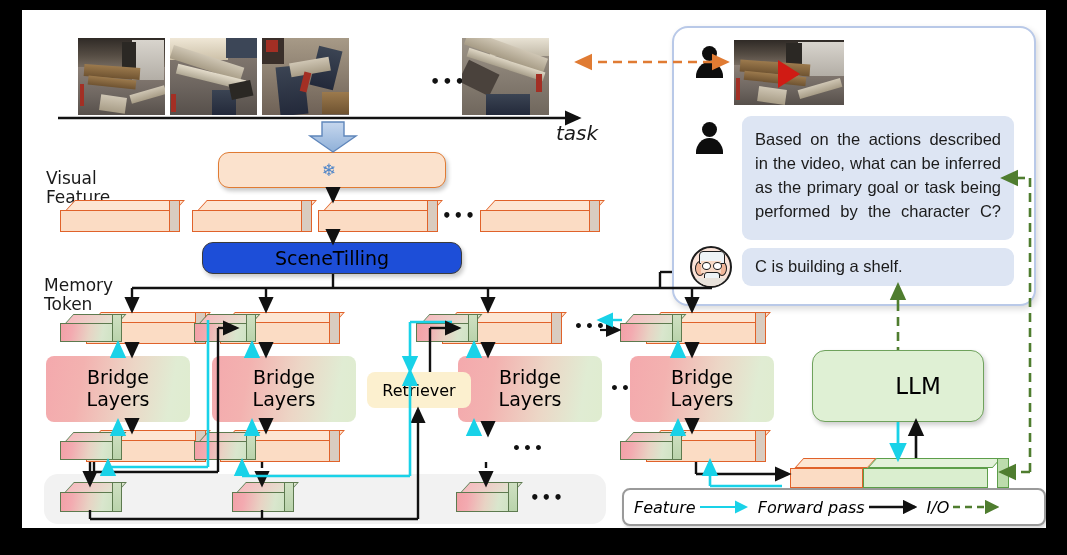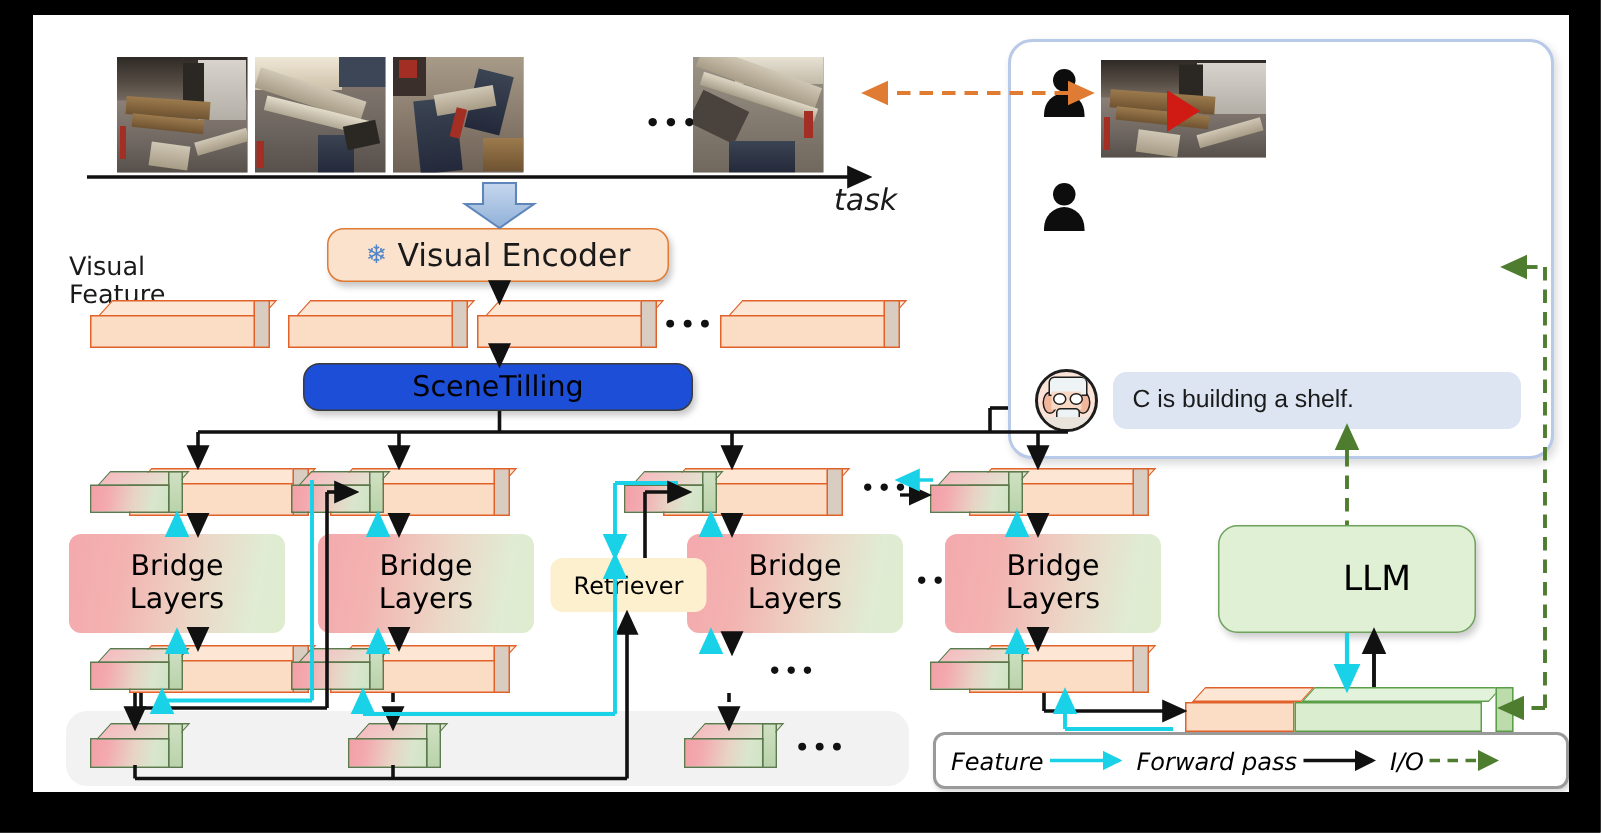--- a/index.html
+++ b/index.html
@@ -114,21 +114,20 @@
     <div class="plank" style="left:2px;top:6px;width:84px;height:15px;transform:rotate(20deg);"></div>
     <div class="plank" style="left:4px;top:22px;width:80px;height:9px;transform:rotate(18deg);background:linear-gradient(180deg,#ded6c4,#a9a08c);"></div>
     <div class="dark" style="left:0px;top:28px;width:34px;height:24px;transform:rotate(26deg);background:#4a423c;"></div>
     <div class="jean" style="left:24px;top:56px;width:44px;height:21px;"></div>
     <div class="red" style="left:74px;top:36px;width:6px;height:18px;"></div>
   </div>
   <div class="lbl nosel" style="left:534px;top:112px;font-size:20px;font-style:italic;">task</div>
 
   <div class="rbox encoder" style="left:196px;top:142px;width:228px;height:36px;">
     <span style="font-size:17px;color:#4f85c8;margin-right:7px;">❄</span>
-    <span style="font-size:21px;color:#1a1a1a;">Visual Encoder</span>
   </div>
 
   <div class="lbl nosel" style="left:24px;top:159px;font-size:17px;">Visual<br>Feature</div>
 
   <div class="bar3d" style="left:38px;top:190px;width:120px;height:32px;">
     <div class="top" style="left:10px;top:0;width:110px;height:11px;transform:skewX(-42deg);"></div>
     <div class="side" style="right:0;top:0;width:11px;height:32px;"></div>
     <div class="face" style="width:110px;height:22px;"></div>
   </div>
   <div class="bar3d" style="left:170px;top:190px;width:120px;height:32px;">
@@ -145,20 +144,21 @@
   <div class="bar3d" style="left:458px;top:190px;width:120px;height:32px;">
     <div class="top" style="left:10px;top:0;width:110px;height:11px;transform:skewX(-42deg);"></div>
     <div class="side" style="right:0;top:0;width:11px;height:32px;"></div>
     <div class="face" style="width:110px;height:22px;"></div>
   </div>
 
   <div class="rbox scene" style="left:180px;top:232px;width:260px;height:32px;">
     <span style="font-size:19px;">SceneTilling</span>
   </div>
 
+  <div class="lbl nosel" style="left:22px;top:266px;font-size:17px;">Memory<br>Token</div>
 
   <div class="bar3d" style="left:64px;top:302px;width:120px;height:32px;">
     <div class="top" style="left:10px;top:0;width:110px;height:11px;transform:skewX(-42deg);"></div>
     <div class="side" style="right:0;top:0;width:11px;height:32px;"></div>
     <div class="face" style="width:110px;height:22px;"></div>
   </div>
   <div class="cube" style="left:38px;top:304px;width:62px;height:28px;">
     <div class="ctop" style="left:9px;top:0;width:53px;height:10px;transform:skewX(-42deg);"></div>
     <div class="cside" style="right:0;top:0;width:10px;height:28px;"></div>
     <div class="cface" style="width:53px;height:19px;"></div>
@@ -297,20 +297,23 @@
     <div class="plank" style="left:64px;top:44px;width:44px;height:9px;transform:rotate(-16deg);"></div>
     <div class="plank" style="left:24px;top:48px;width:28px;height:15px;transform:rotate(8deg);"></div>
     <div class="red" style="left:2px;top:38px;width:4px;height:22px;"></div>
     <div style="position:absolute;left:44px;top:20px;width:0;height:0;
          border-left:22px solid #d01b14;border-top:14px solid transparent;border-bottom:14px solid transparent;"></div>
   </div>
 
   <div class="person" style="left:672px;top:112px;width:30px;height:32px;">
     <div class="head" style="left:8px;top:0;width:15px;height:15px;"></div>
     <div class="body" style="left:2px;top:16px;width:27px;height:16px;"></div>
+  </div>
+  <div class="bubble" style="left:720px;top:106px;width:272px;height:124px;padding:11px 13px;font-size:16.5px;line-height:1.46;">
+    <span class="txt">Based on the actions described in the video, what can be inferred as the primary goal or task being performed by the character C?</span>
   </div>
 
   <div class="llama" style="left:668px;top:236px;width:38px;height:38px;">
     <div style="position:absolute;left:3px;top:13px;width:8px;height:13px;background:#f2b79a;border:1.5px solid #1d1d1d;border-radius:50%;"></div>
     <div style="position:absolute;right:3px;top:13px;width:8px;height:13px;background:#f2b79a;border:1.5px solid #1d1d1d;border-radius:50%;"></div>
     <div style="position:absolute;left:7px;top:3px;width:24px;height:11px;background:#eef3f6;border:1.5px solid #1d1d1d;border-radius:4px 4px 0 0;"></div>
     <div style="position:absolute;left:9px;top:13px;width:20px;height:12px;background:#f7d9c6;"></div>
     <div style="position:absolute;left:10px;top:14px;width:7px;height:6px;background:#fff;border:1.4px solid #1d1d1d;border-radius:50%;"></div>
     <div style="position:absolute;left:21px;top:14px;width:7px;height:6px;background:#fff;border:1.4px solid #1d1d1d;border-radius:50%;"></div>
     <div style="position:absolute;left:12px;top:24px;width:14px;height:8px;background:#eef3f6;border:1.3px solid #1d1d1d;border-radius:3px;"></div>

